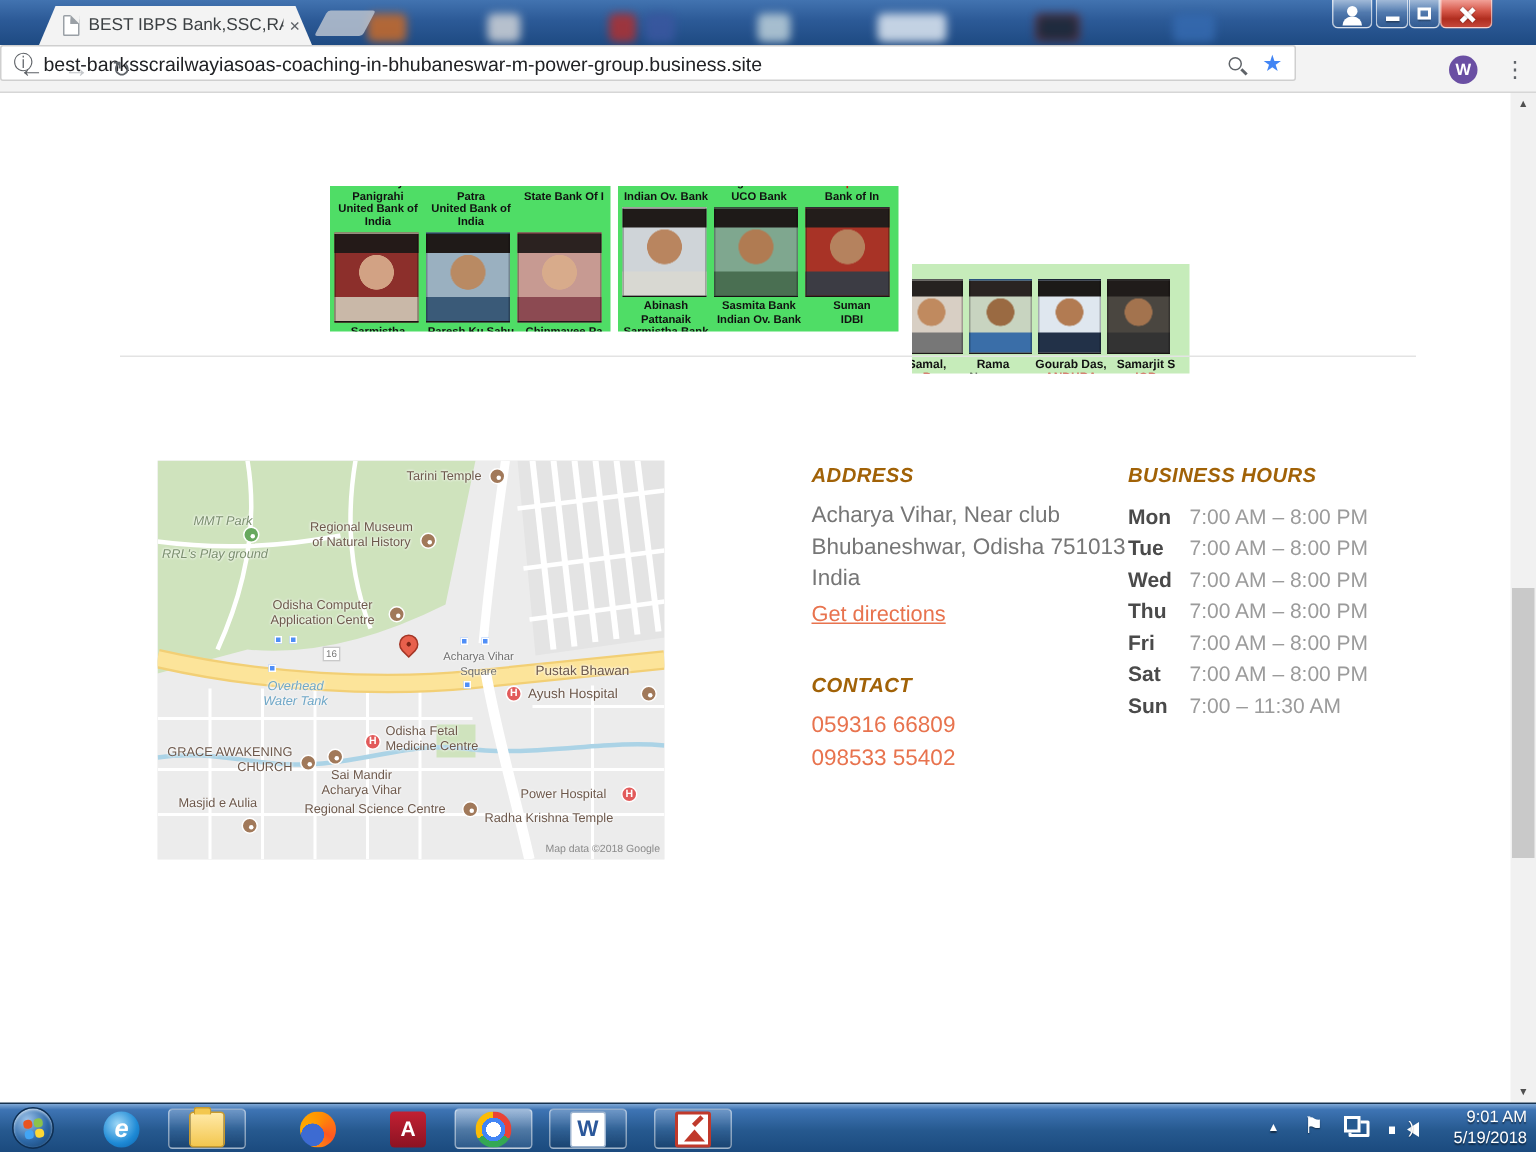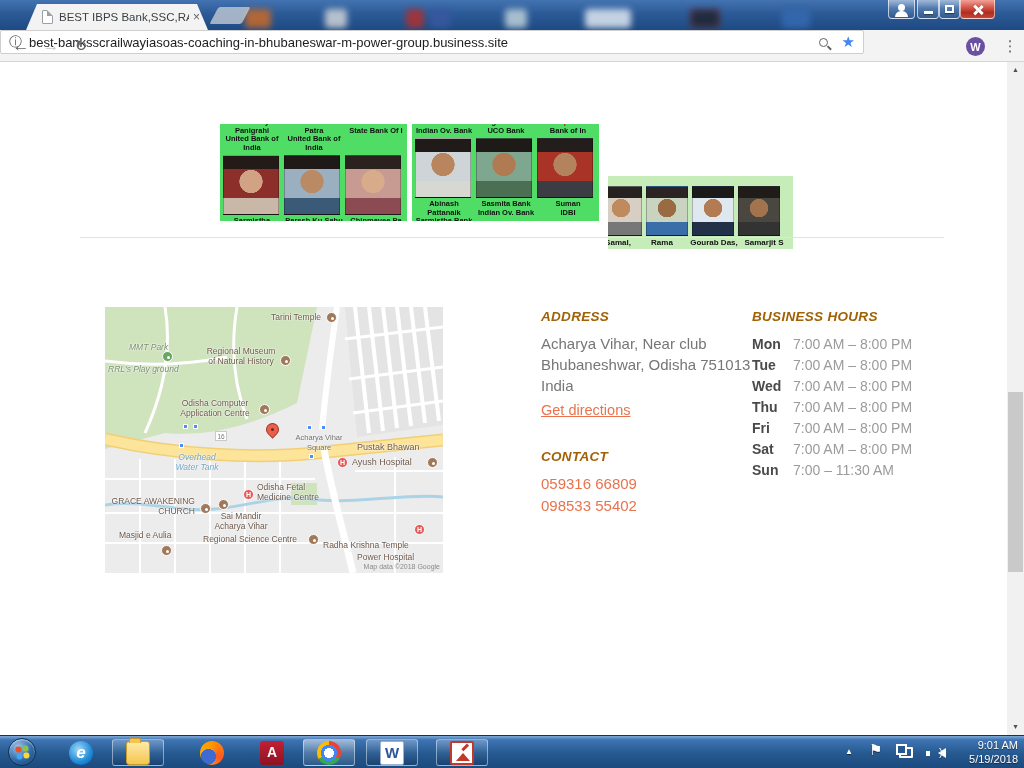--- a/index.html
+++ b/index.html
@@ -311,21 +311,21 @@
     <span class="hosp" style="left:138px;top:182px;">H</span>
     <div class="map-label" style="left:152px;top:176px;width:70px;">Odisha Fetal Medicine Centre</div>
     <div class="map-label" style="left:2px;top:190px;width:88px;text-align:right;">GRACE AWAKENING CHURCH</div>
     <span class="poi" style="left:95px;top:196px;"></span>
     <span class="poi" style="left:113px;top:192px;"></span>
     <div class="map-label" style="left:100px;top:205px;width:72px;text-align:center;">Sai Mandir Acharya Vihar</div>
     <div class="map-label" style="left:14px;top:224px;">Masjid e Aulia</div>
     <span class="poi" style="left:56px;top:238px;"></span>
     <div class="map-label" style="left:98px;top:228px;">Regional Science Centre</div>
     <span class="poi" style="left:203px;top:227px;"></span>
-    <div class="map-label" style="left:252px;top:218px;margin-top:28px;">Power Hospital</div>
+    <div class="map-label" style="left:242px;top:218px;">Power Hospital</div>
     <span class="hosp" style="left:309px;top:217px;">H</span>
     <div class="map-label" style="left:218px;top:234px;">Radha Krishna Temple</div>
     <div id="map-copy">Map data ©2018 Google</div>
   </div>
 
   <div class="sec-head" style="left:541px;top:247px;">ADDRESS</div>
   <div class="body-txt" style="left:541px;top:273px;">Acharya Vihar, Near club</div>
   <div class="body-txt" style="left:541px;top:294px;">Bhubaneshwar, Odisha 751013</div>
   <div class="body-txt" style="left:541px;top:315px;">India</div>
   <div class="body-txt orange" id="get-directions" style="left:541px;top:340px;">Get directions</div>

